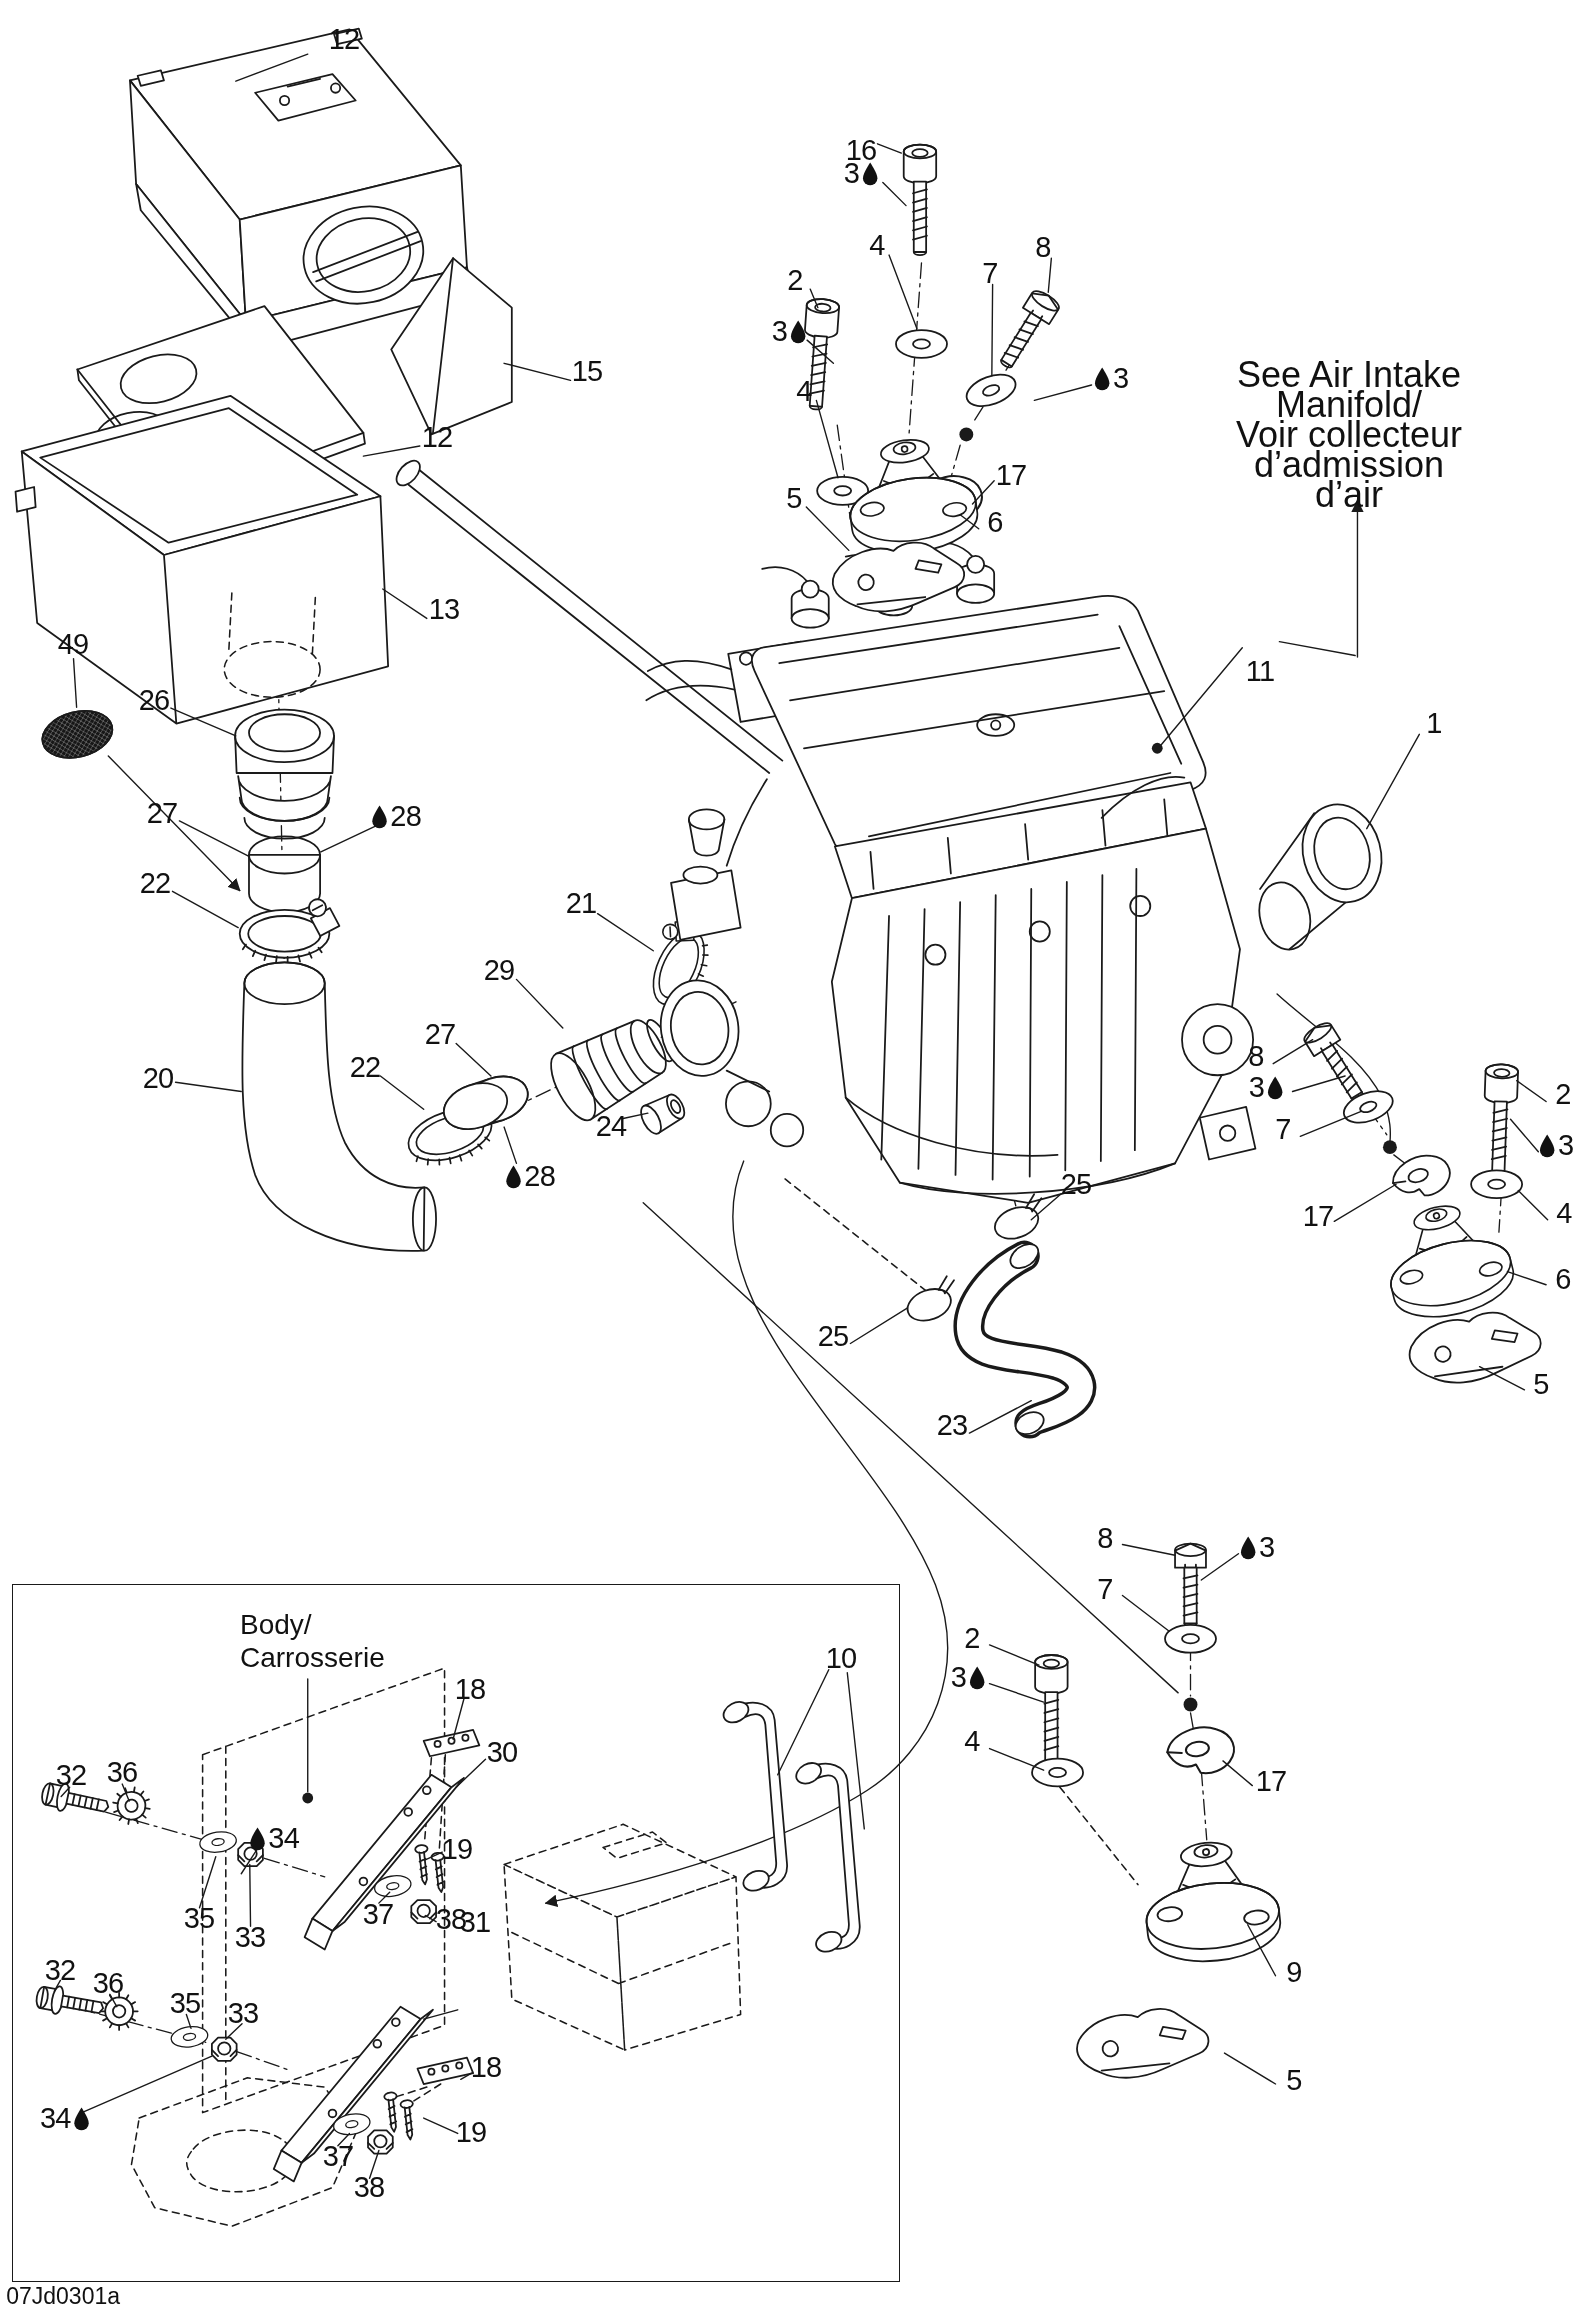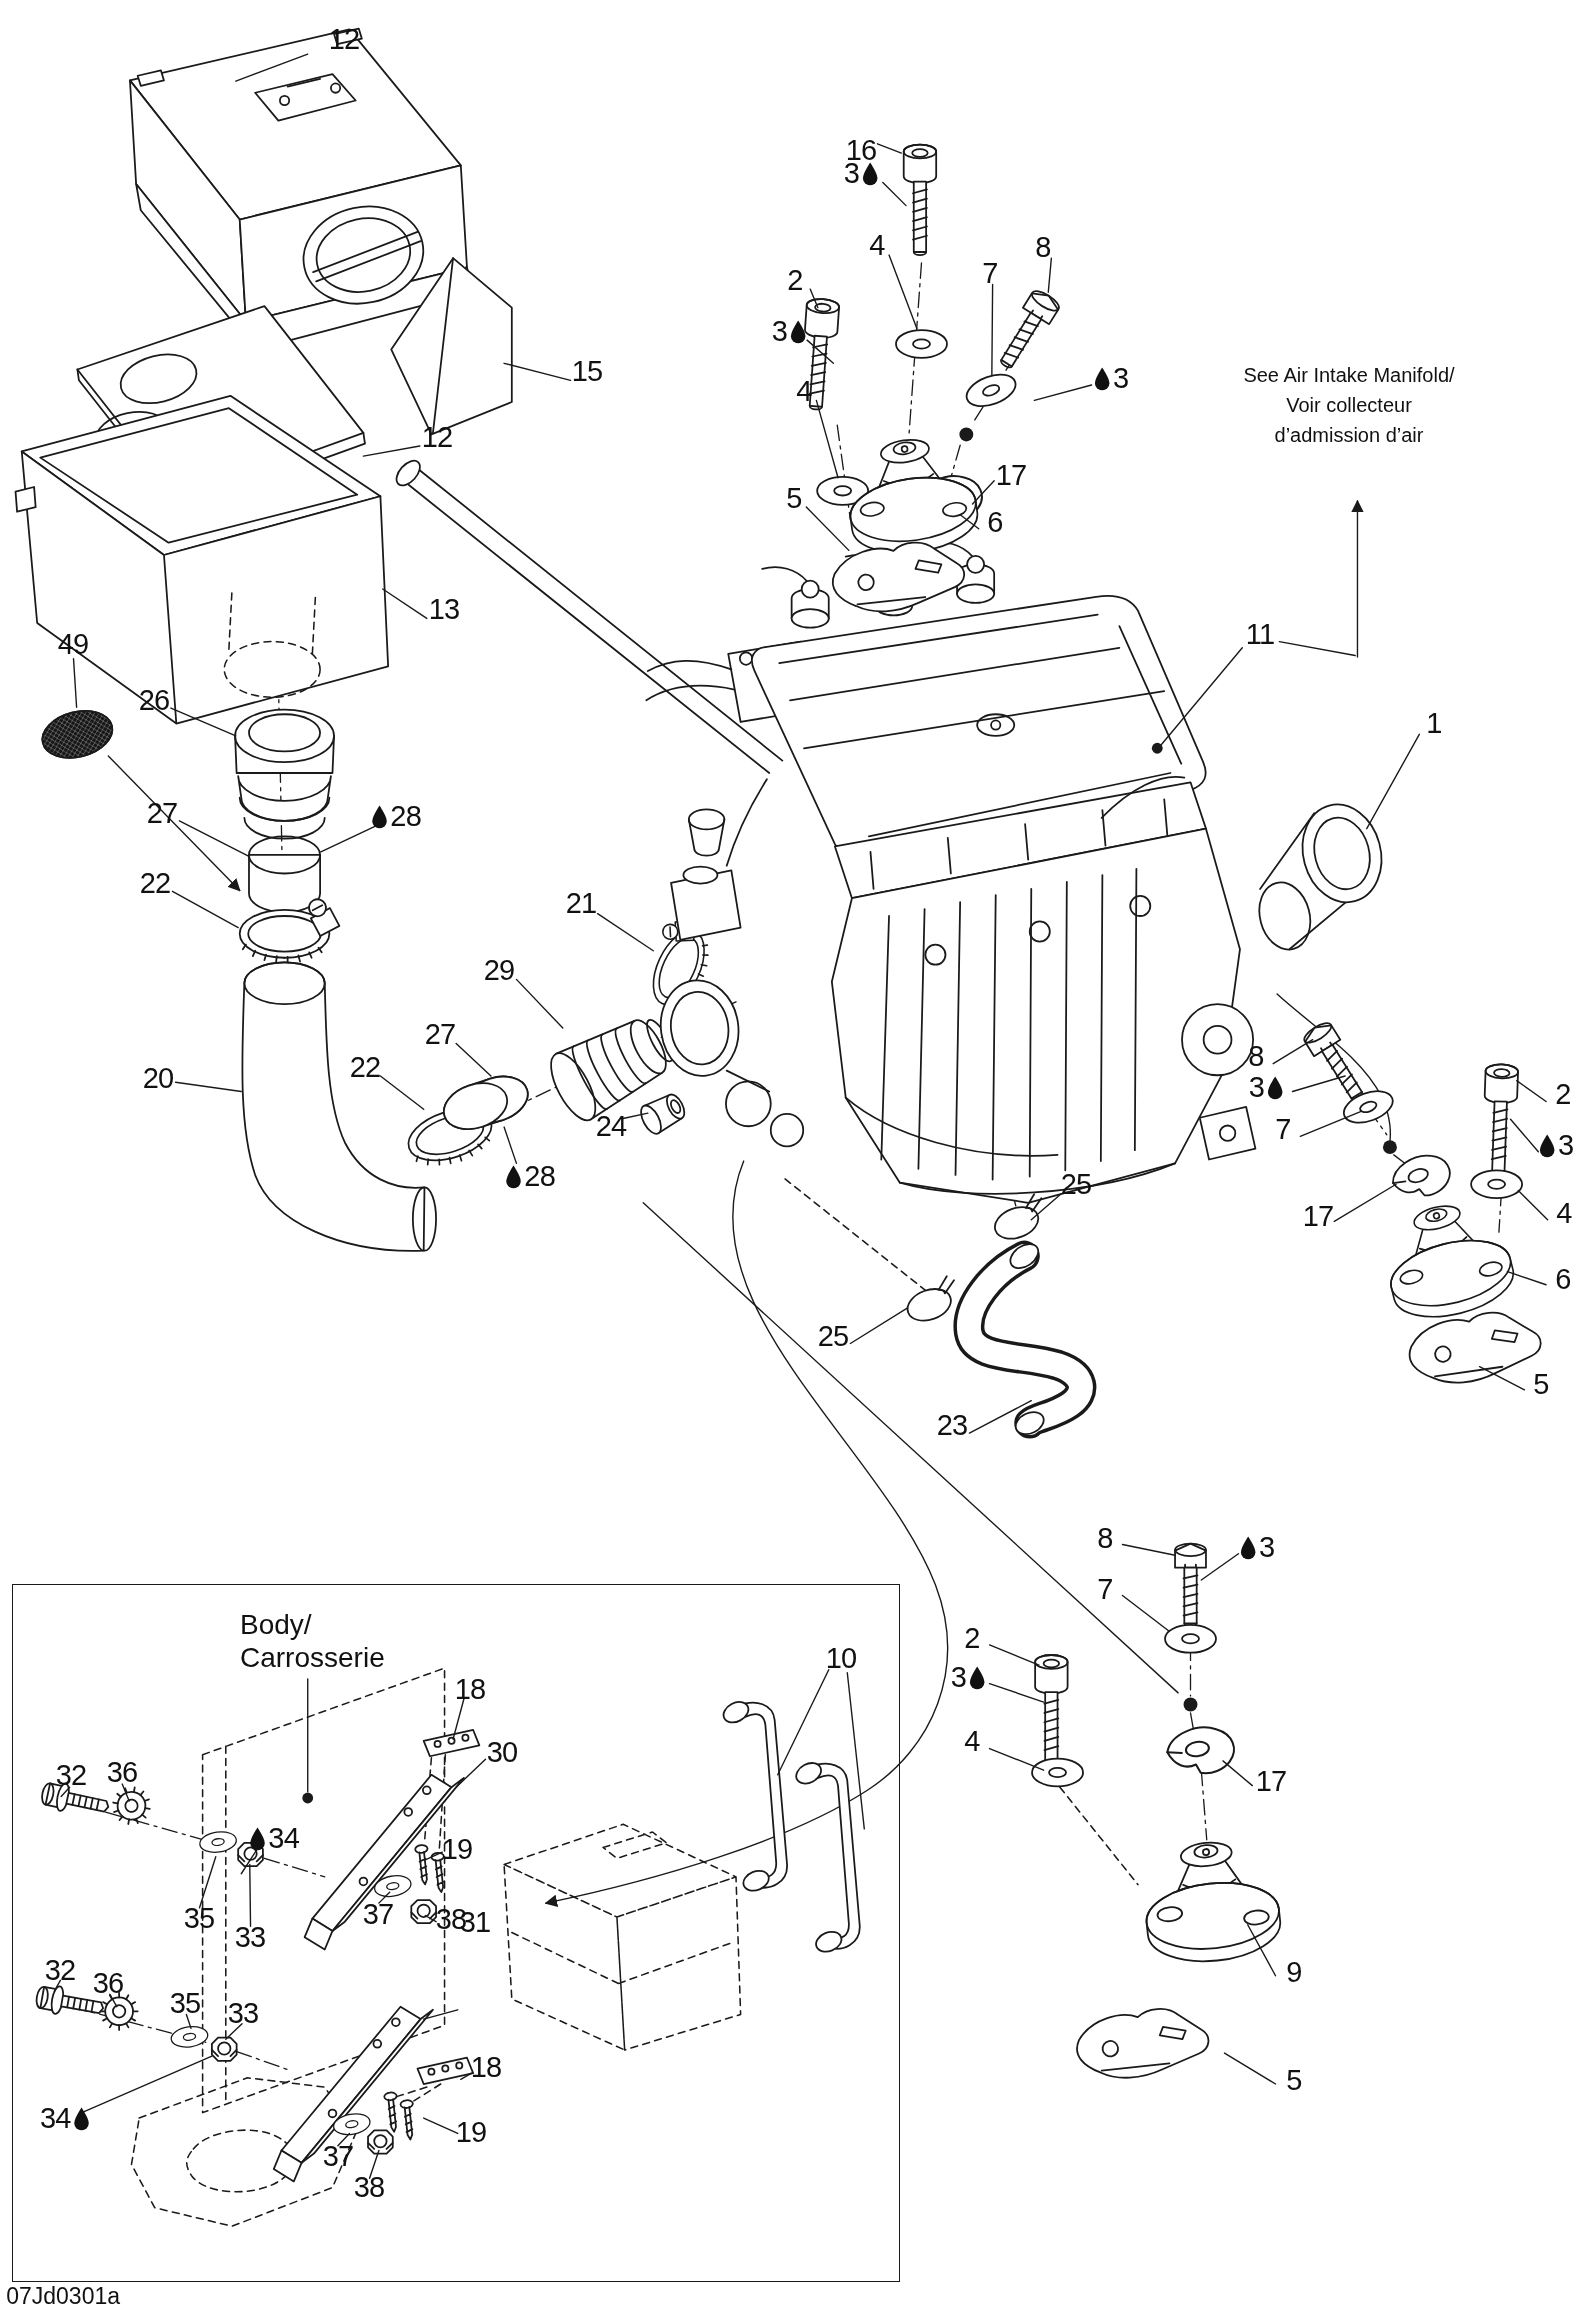--- a/index.html
+++ b/index.html
@@ -13,21 +13,21 @@
   .dd{stroke-dasharray:20 7 4 7;stroke-width:1.7}
   .ds{stroke-dasharray:9 7;stroke-width:2}
   .inset{position:absolute;left:11.6px;top:1584px;width:886px;height:696px;
          border:1.9px solid #1a1a1a;z-index:1}
   .co{position:absolute;transform:translate(-50%,-50%);font-size:29px;line-height:1;
       white-space:nowrap;display:flex;align-items:center;gap:2.3px;z-index:3}
   .co i{font-style:normal;letter-spacing:-0.8px}
   .drop{width:17px;height:24px;display:inline-block;flex:none}
   .note{position:absolute;z-index:3}
   .note-air{left:1349px;top:360px;transform:translate(-50%,0);text-align:center;
-            font-size:20px;line-height:30px}
+            font-size:36px;line-height:30px}
   .note-body{left:240px;top:1608px;text-align:left;font-size:28px;line-height:33px}
   .code{position:absolute;left:6.2px;top:2283px;font-size:23px;z-index:3}
 </style>
 </head>
 <body>
 
 <div class="stage">
 
   <div class="inset"></div>
 
@@ -503,21 +503,21 @@
     </span>
   <span class="co" style="left:1011px;top:475px">
       <i>17</i>
     </span>
   <span class="co" style="left:794px;top:498px">
       <i>5</i>
     </span>
   <span class="co" style="left:995px;top:522px">
       <i>6</i>
     </span>
-  <span class="co" style="left:1260px;top:634px">
+  <span class="co" style="left:1260px;top:671px">
       <i>11</i>
     </span>
   <span class="co" style="left:1434px;top:723px">
       <i>1</i>
     </span>
   <span class="co" style="left:1256px;top:1056px">
       <i>8</i>
     </span>
   <span class="co" style="left:1266px;top:1087px">
       <i>3</i>

